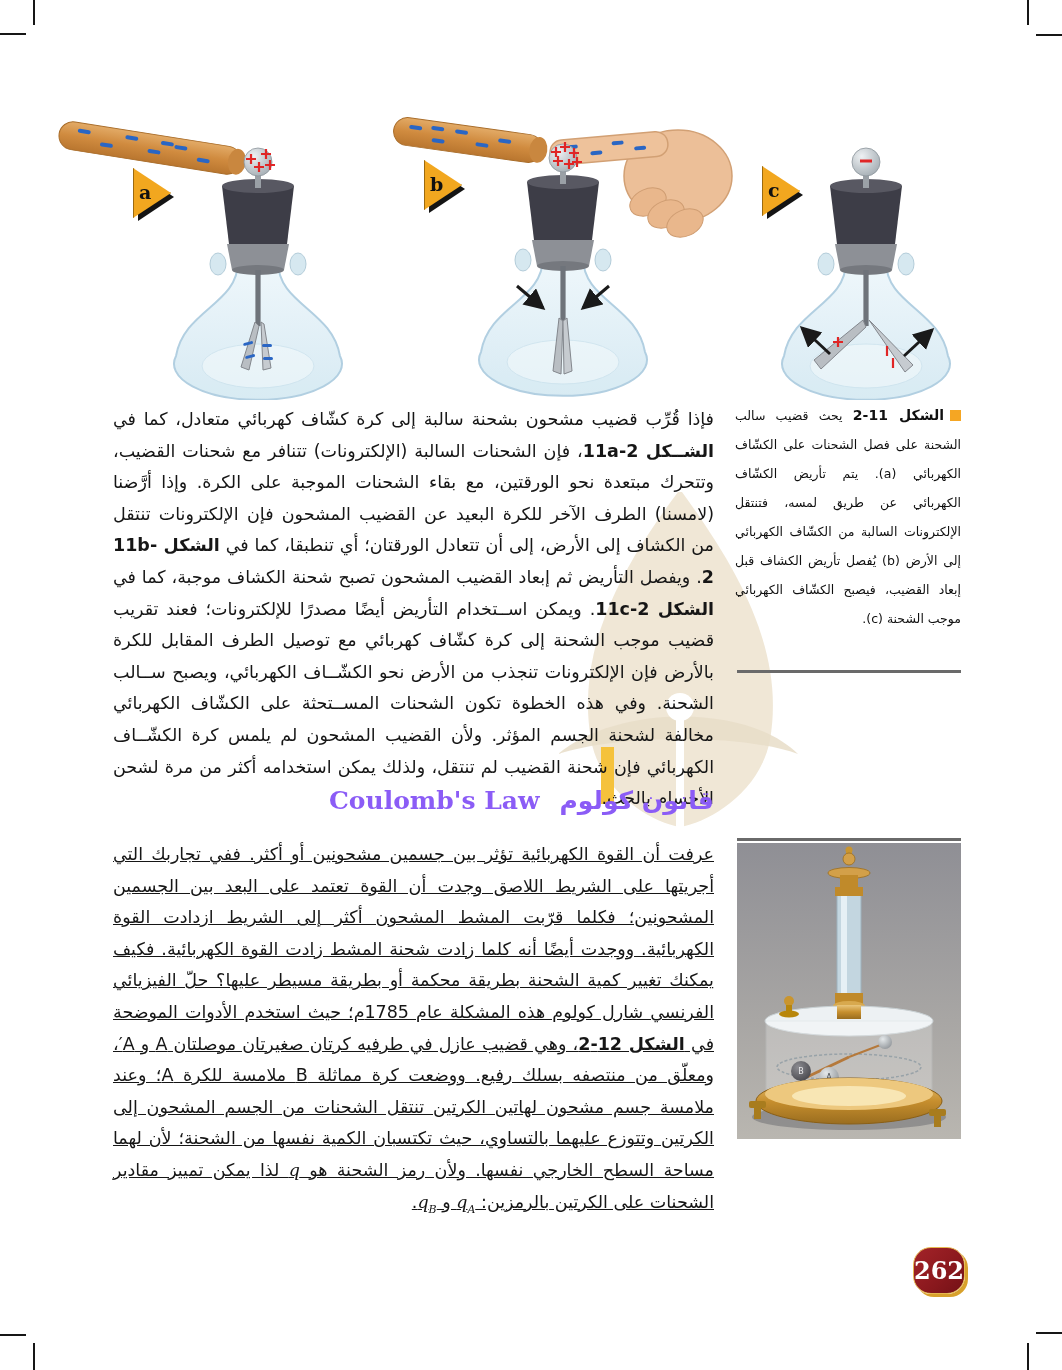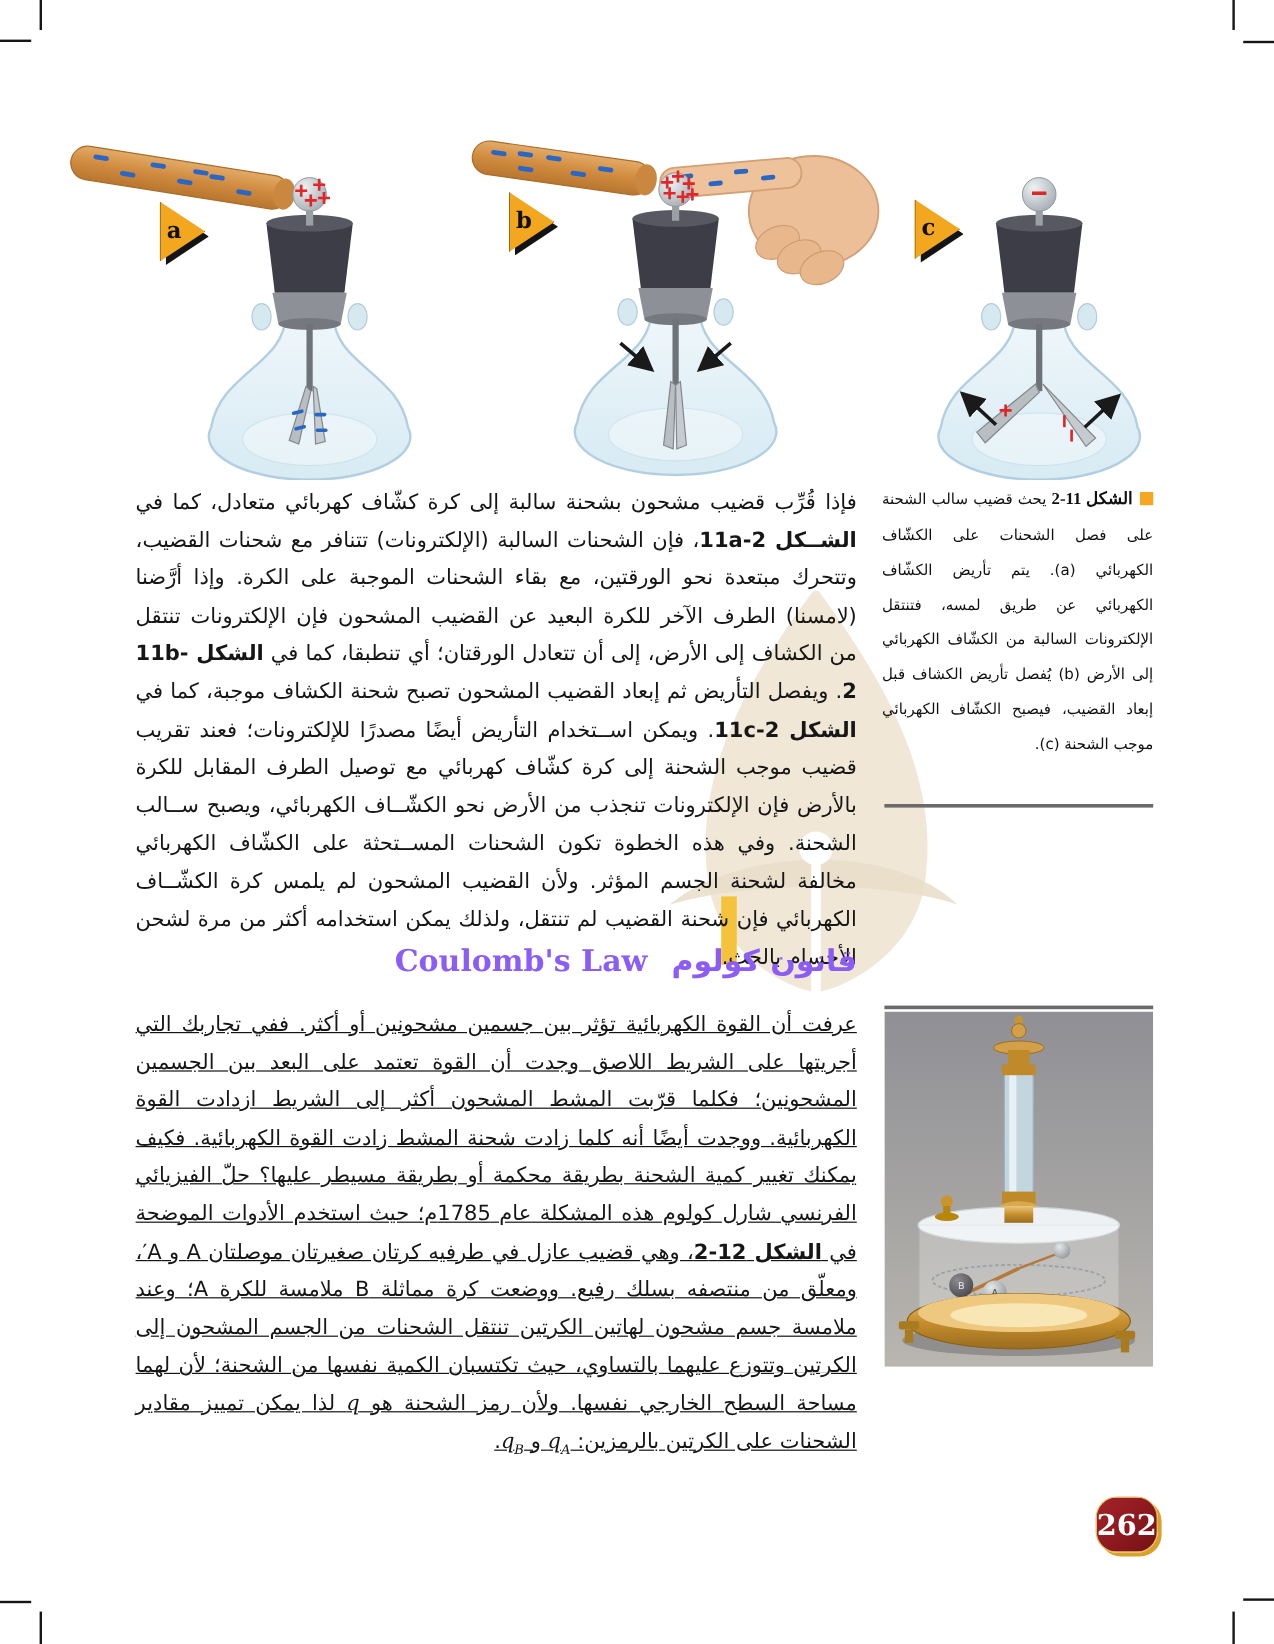--- a/index.html
+++ b/index.html
@@ -28,21 +28,21 @@
   #law-heading{position:absolute;left:113px;top:786px;width:601px;margin:0;direction:rtl;
       text-align:right;font-size:25px;font-weight:700;color:#8b5cf6;}
   .en-heading{font-family:"DejaVu Serif",serif;margin-right:20px;}
   
   .caption{position:absolute;left:735px;width:226px;direction:rtl;text-align:justify;
       font-size:12.5px;line-height:29px;color:#101010;}
   #cap11{top:401px;}
   #cap12{top:701px;}
   .cap-bullet{display:inline-block;width:11px;height:11px;background:#f5a623;
       margin-left:6px;vertical-align:-1px;}
-  .cap-title{font-weight:700;font-size:14px;font-family:Liberation Serif, serif;}
+  .cap-title{font-weight:700;font-size:14px;}
   .cap-rule{position:absolute;left:737px;width:224px;height:3px;background:#6a6a6a;}
   #rule1{top:670px;}
   #rule2{top:838px;}
   
   .apparatus{position:absolute;left:737px;top:843px;width:224px;height:296px;}
   
   .watermark{position:absolute;inset:0;z-index:1;}
   .wm-nib{position:absolute;left:558px;top:492px;}
   .wm-ghost{position:absolute;left:468px;top:648px;width:244px;height:142px;overflow:hidden;
       color:#dcdcdc;font-size:118px;font-weight:700;direction:rtl;line-height:150px;opacity:.9;}

